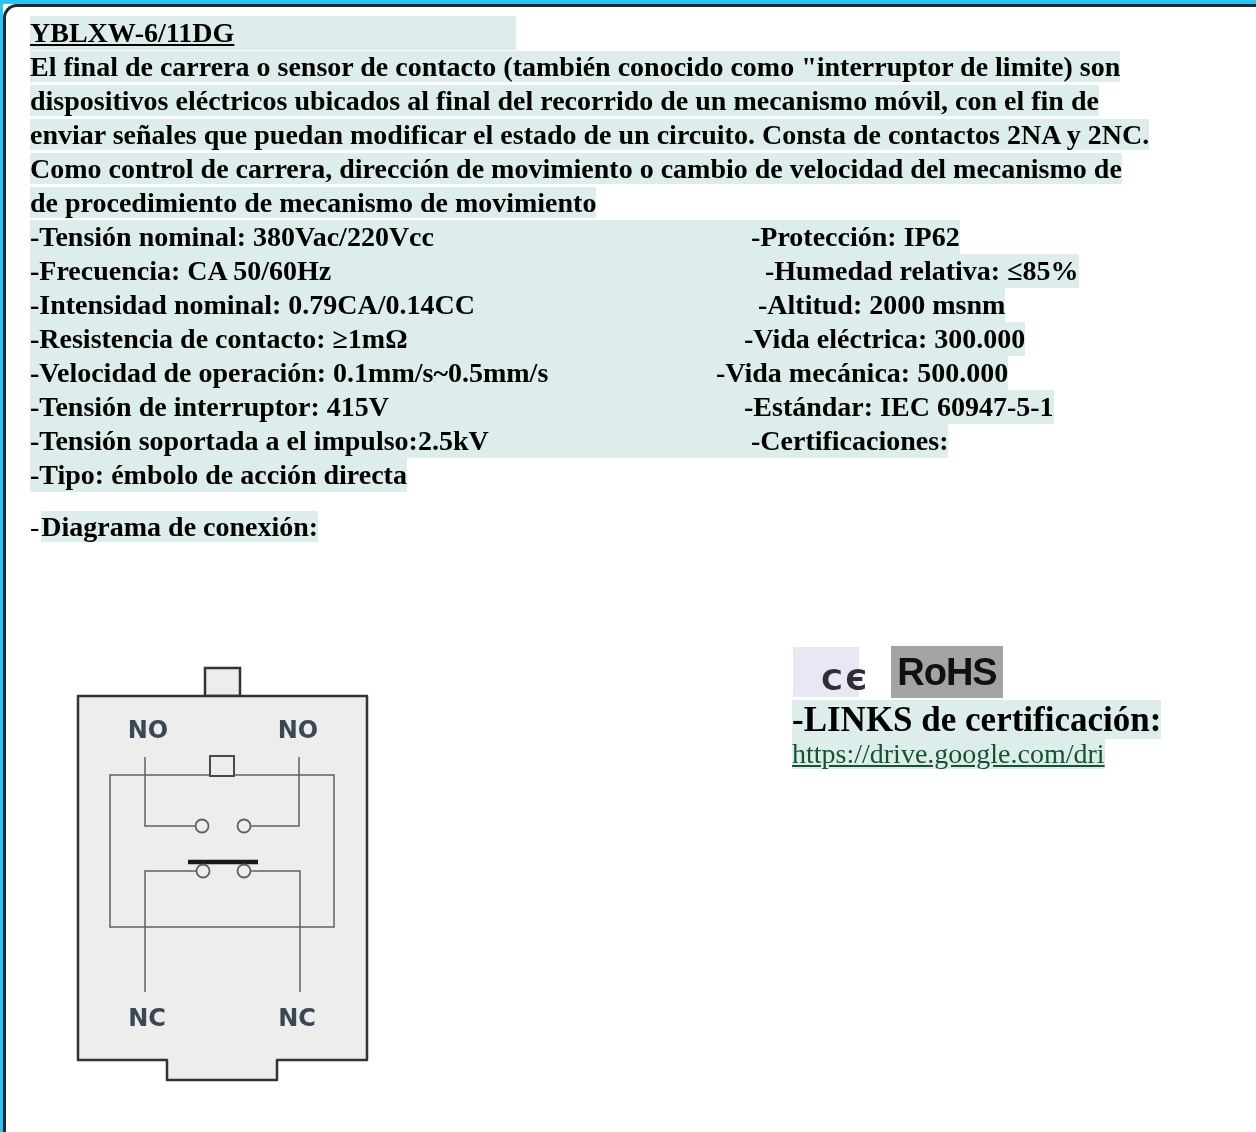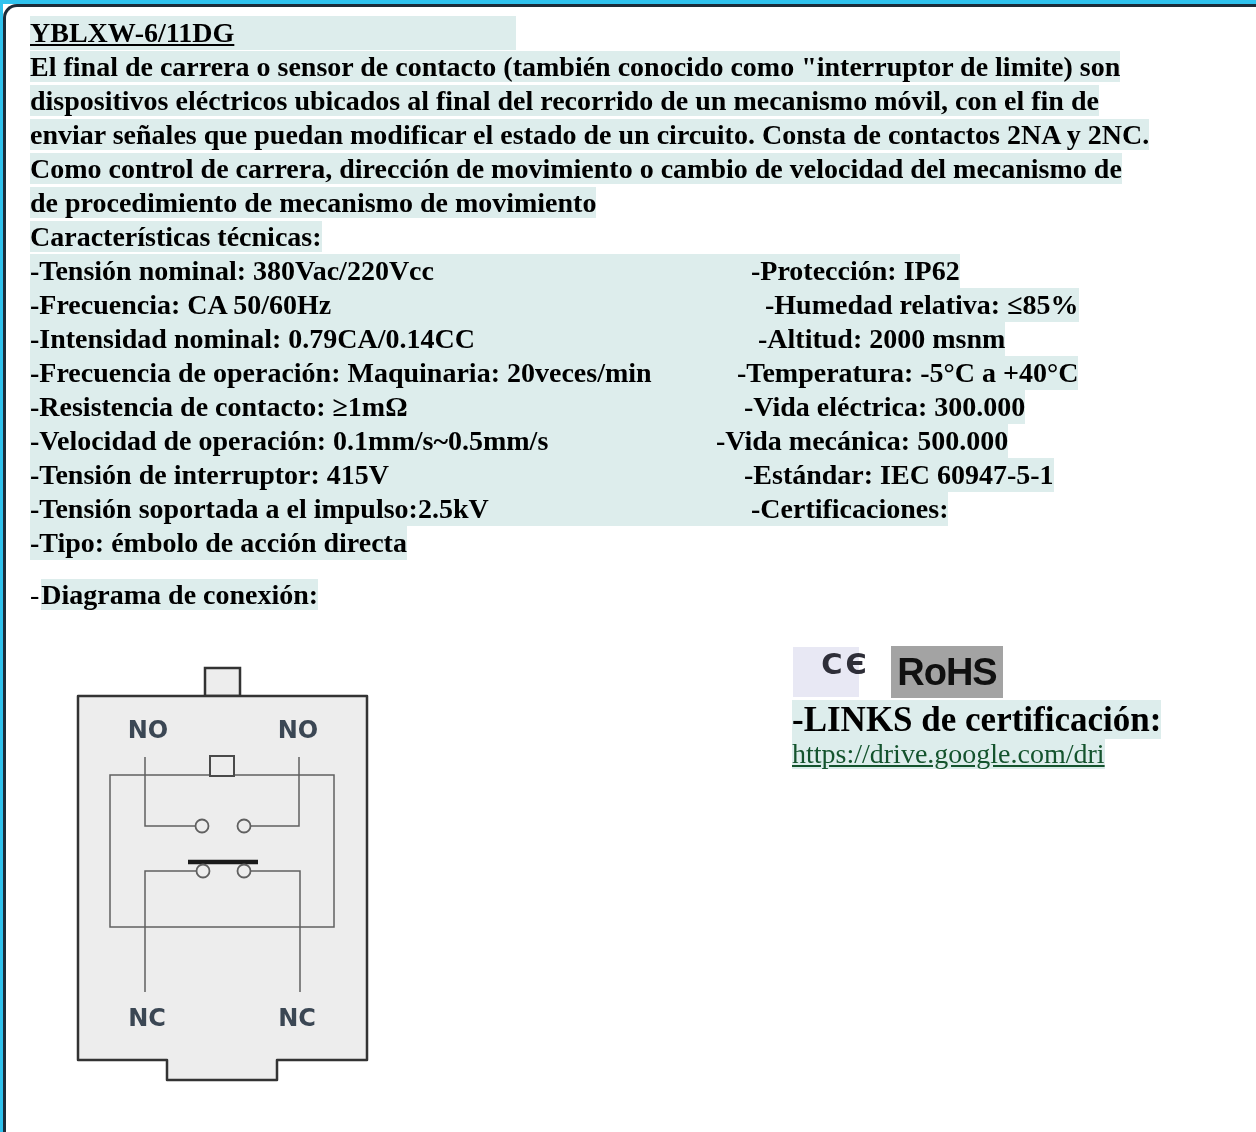--- a/index.html
+++ b/index.html
@@ -24,21 +24,21 @@
   .spec-row .hl { display:inline-block; }
   .spec-left { display:inline-block; min-width:686px; white-space:pre; }
   .spec-right { white-space:pre; }
   .spec-row.no-right .spec-left { min-width:0; }
   .diagram-heading { margin-top:18px; }
   .dash { font-weight:normal; padding-right:2px; }
   
   .diagram-svg { position:absolute; left:60px; top:660px; }
   
   .ce-badge { position:absolute; left:793px; top:647px; width:66px; height:50px;
-              background:#e8e8f4; display:flex; align-items:flex-start; justify-content:center;
+              background:#e8e8f4; display:flex; align-items:flex-end; justify-content:center;
               font-family:"DejaVu Sans",sans-serif; font-weight:600; font-size:29px;
               color:#2e2e38; letter-spacing:3px;padding-left:39px; }
   .rohs-badge { position:absolute; left:891px; top:646px; width:112px; height:52px;
               background:#a3a3a3; display:flex; align-items:center; justify-content:center;
               font-family:"Liberation Sans","DejaVu Sans",sans-serif; font-weight:bold;
               font-size:38px; color:#101010; letter-spacing:-1px; }
   .links-line { position:absolute; left:792px; top:703px; font-size:35px; line-height:34px; white-space:nowrap; }
   .url-line   { position:absolute; left:792px; top:737px; font-size:28px; line-height:34px; white-space:nowrap; }
   .url-line a { color:#14532d; text-decoration:underline; font-weight:normal; }
 </style>
@@ -51,26 +51,24 @@
 
 <div class="content">
   <div class="line"><span class="hl title-hl">YBLXW-6/11DG</span></div>
 
   <div class="line"><span class="hl">El final de carrera o sensor de contacto (también conocido como "interruptor de limite) son</span></div>
   <div class="line"><span class="hl">dispositivos eléctricos ubicados al final del recorrido de un mecanismo móvil, con el fin de</span></div>
   <div class="line"><span class="hl">enviar señales que puedan modificar el estado de un circuito. Consta de contactos 2NA y 2NC.</span></div>
   <div class="line"><span class="hl">Como control de carrera, dirección de movimiento o cambio de velocidad del mecanismo de</span></div>
   <div class="line"><span class="hl">de procedimiento de mecanismo de movimiento</span></div>
 
-  <div class="line"><span class="hl">Características técnicas:</span></div>
 
   <div class="line spec-row"><span class="hl"><span class="spec-left">-Tensión nominal: 380Vac/220Vcc</span><span class="spec-right">     -Protección: IP62</span></span></div>
   <div class="line spec-row"><span class="hl"><span class="spec-left">-Frecuencia: CA 50/60Hz</span><span class="spec-right">       -Humedad relativa: ≤85%</span></span></div>
   <div class="line spec-row"><span class="hl"><span class="spec-left">-Intensidad nominal: 0.79CA/0.14CC</span><span class="spec-right">      -Altitud: 2000 msnm</span></span></div>
-  <div class="line spec-row"><span class="hl"><span class="spec-left">-Frecuencia de operación: Maquinaria: 20veces/min</span><span class="spec-right">   -Temperatura: -5°C a +40°C</span></span></div>
   <div class="line spec-row"><span class="hl"><span class="spec-left">-Resistencia de contacto: ≥1mΩ</span><span class="spec-right">    -Vida eléctrica: 300.000</span></span></div>
   <div class="line spec-row"><span class="hl"><span class="spec-left">-Velocidad de operación: 0.1mm/s~0.5mm/s</span><span class="spec-right">-Vida mecánica: 500.000</span></span></div>
   <div class="line spec-row"><span class="hl"><span class="spec-left">-Tensión de interruptor: 415V</span><span class="spec-right">    -Estándar: IEC 60947-5-1</span></span></div>
   <div class="line spec-row"><span class="hl"><span class="spec-left">-Tensión soportada a el impulso:2.5kV</span><span class="spec-right">     -Certificaciones:</span></span></div>
   <div class="line spec-row no-right"><span class="hl"><span class="spec-left">-Tipo: émbolo de acción directa</span><span class="spec-right"></span></span></div>
 
   <div class="line diagram-heading"><span class="dash">-</span><span class="hl">Diagrama de conexión:</span></div>
 </div>
 
 <svg class="diagram-svg" width="320" height="426" viewBox="0 0 320 426">

